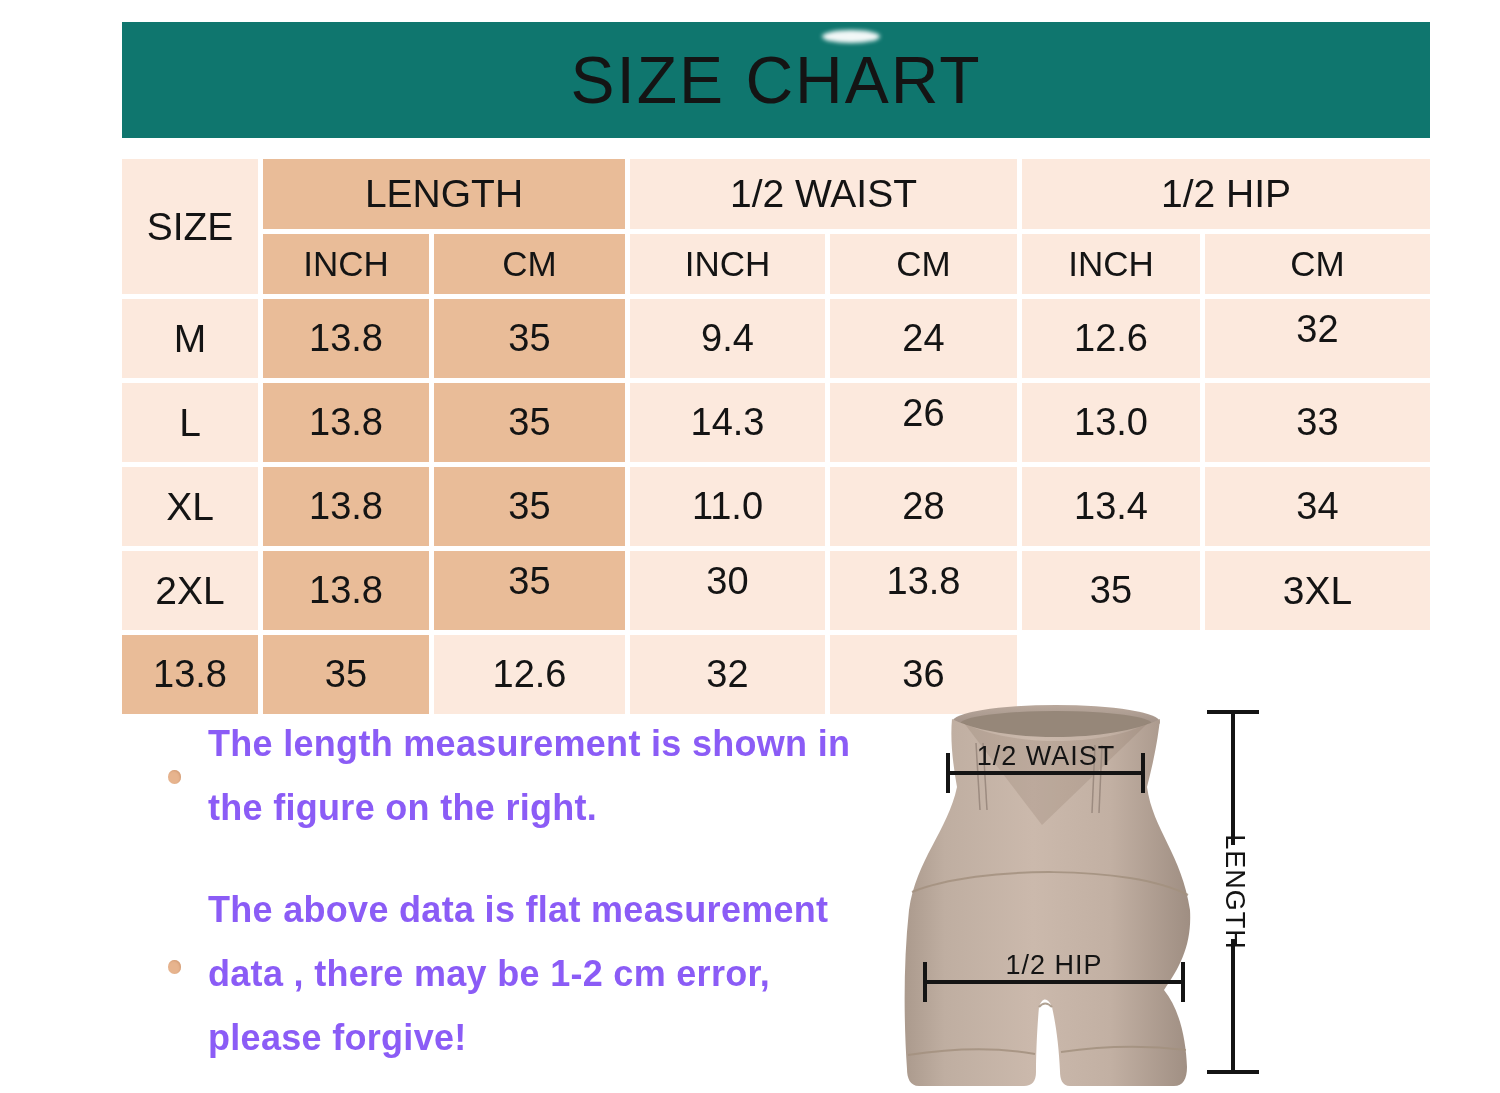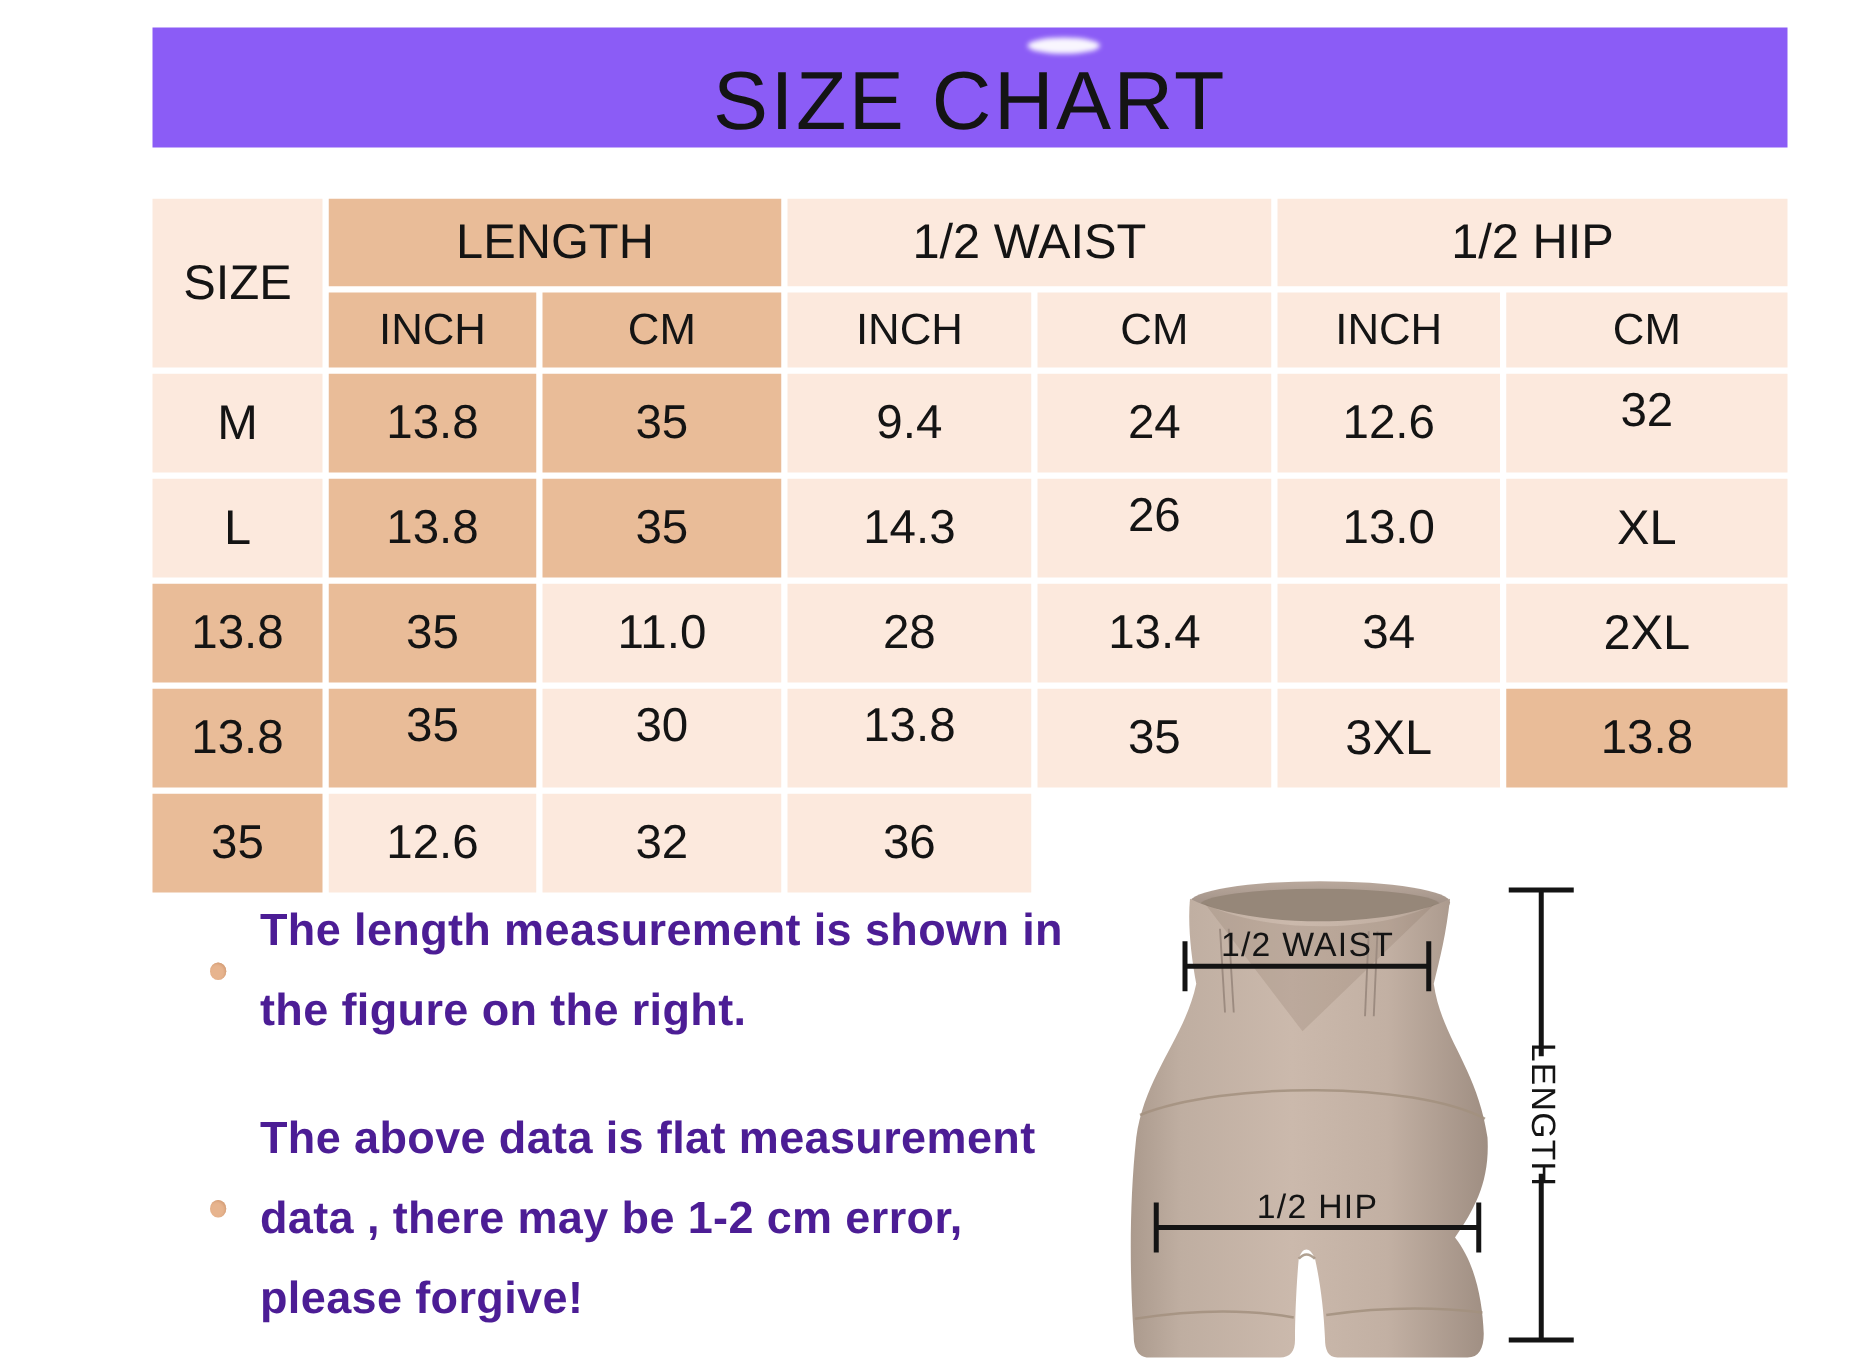--- a/index.html
+++ b/index.html
@@ -2,22 +2,22 @@
 <html><head>
 <meta charset="utf-8">
 <style>
   html,body{margin:0;padding:0}
   body{
     width:1500px;height:1093px;position:relative;background:#ffffff;
     font-family:"Liberation Sans","DejaVu Sans",sans-serif;color:#141414;overflow:hidden;
   }
   
   .banner{
-    position:absolute;left:122px;top:22px;width:1308px;height:96px;
-    background:#8b5cf6;display:flex;align-items:flex-end;justify-content:center;
+    position:absolute;left:122px;top:22px;width:1308px;height:116px;
+    background:#0f766e;display:flex;align-items:center;justify-content:center;
   }
   .banner h1{margin:0;font-size:66px;font-weight:400;letter-spacing:2px;color:#141414}
   .smudge{position:absolute;left:822px;top:30px;width:58px;height:13px;background:#ffffff;border-radius:50%;filter:blur(2px);opacity:.95}
 
   
   .sizechart{
     position:absolute;left:122px;top:127px;
     display:grid;gap:5px;
     grid-template-columns:136px 166px 191px 195px 187px 178px 225px;
     grid-template-rows:70px 60px 79px 79px 79px 79px 79px;
@@ -27,21 +27,21 @@
   .light{background:#fce9dd}
   .dark{background:#e9bc98}
   .grouphead{font-size:39px}
   .unit{font-size:35px}
   .sizecol{font-size:39px}
   .up9{padding-bottom:18px}
   .up5{}
 
   
   .note-dot{position:absolute;width:13px;height:14px;border-radius:50%;background:#e7b48e;box-shadow:inset -1px 1px 2px #d49e78}
-  .note{position:absolute;left:208px;font-size:36px;font-weight:700;color:#4c1d95;line-height:64px;letter-spacing:.3px}
+  .note{position:absolute;left:208px;font-size:36px;font-weight:700;color:#8b5cf6;line-height:64px;letter-spacing:.3px}
   .note div{white-space:nowrap}
 
   
   .figure{position:absolute;left:880px;top:695px;width:420px;height:400px}
   svg text{font-family:"Liberation Sans","DejaVu Sans",sans-serif}
 </style>
 </head>
 <body>
 
 <div class="banner">
@@ -70,20 +70,21 @@
   <div class="cell light">24</div>
   <div class="cell light">12.6</div>
   <div class="cell light up9">32</div>
 
   <div class="cell light sizecol">L</div>
   <div class="cell dark">13.8</div>
   <div class="cell dark">35</div>
   <div class="cell light">14.3</div>
   <div class="cell light up9">26</div>
   <div class="cell light">13.0</div>
+  <div class="cell light">33</div>
 
   <div class="cell light sizecol">XL</div>
   <div class="cell dark">13.8</div>
   <div class="cell dark">35</div>
   <div class="cell light">11.0</div>
   <div class="cell light">28</div>
   <div class="cell light up5">13.4</div>
   <div class="cell light up5">34</div>
 
   <div class="cell light sizecol">2XL</div>

